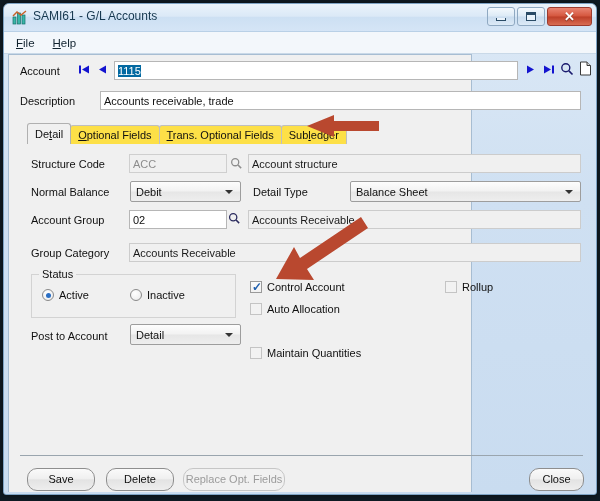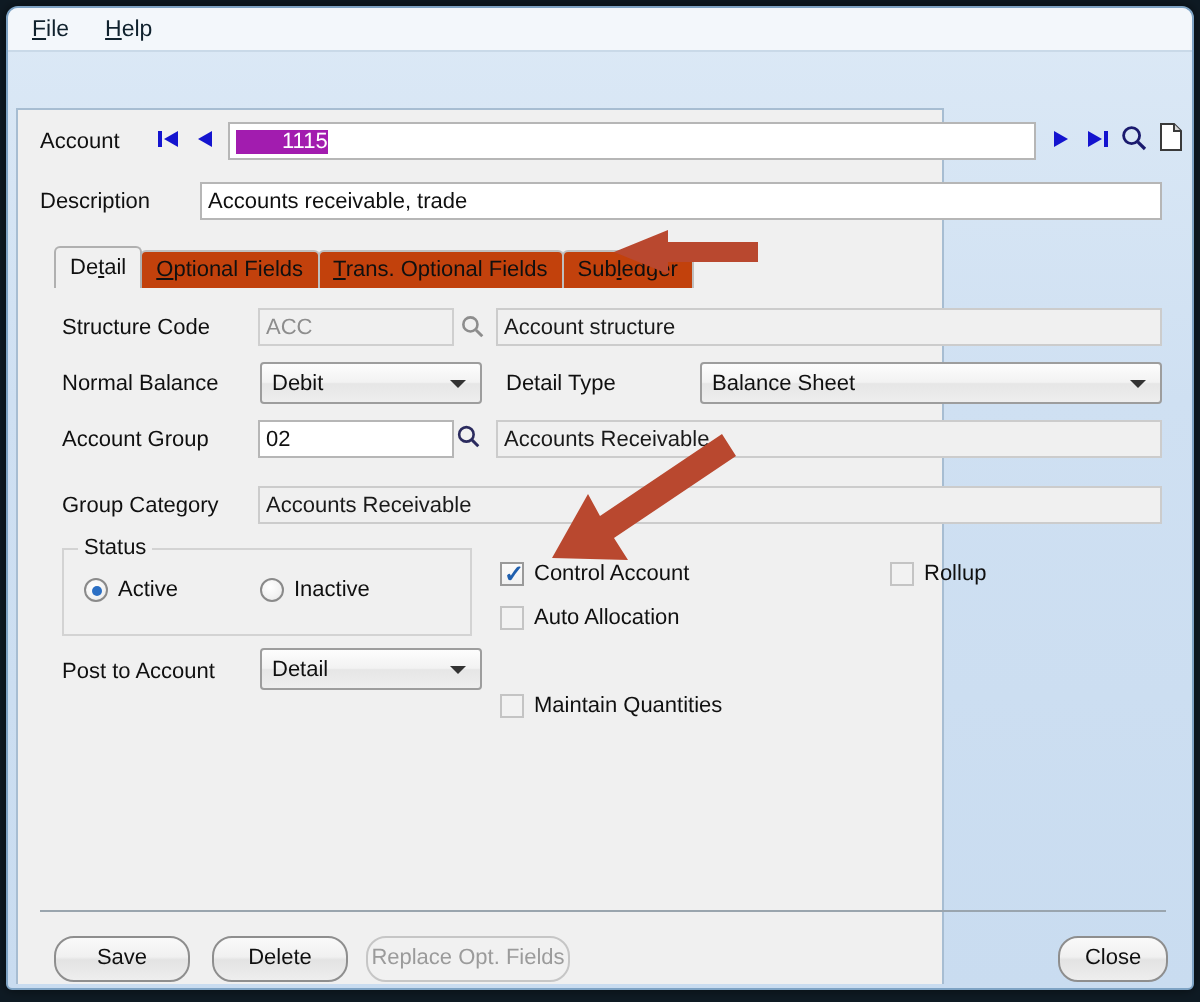--- a/index.html
+++ b/index.html
@@ -155,23 +155,22 @@
     background: #f0f0f0;
     border-color: #cccccc;
     color: #1a1a1a;
   }
   .tbox.disabled {
     background: #f0f0f0;
     border-color: #cfcfcf;
     color: #8d8d8d;
   }
   .tbox .sel {
-    background: #a21caf;
+    background: #0369a1;
     color: #ffffff;
-    padding-left: 23px;
   }
 
   
   .combo {
     position: absolute;
     border: 1px solid #9d9d9d;
     border-radius: 2px;
     background: linear-gradient(to bottom, #fdfdfd 0%, #f2f2f2 48%, #e6e6e6 52%, #eeeeee 100%);
     box-sizing: border-box;
     font-size: 11px;
@@ -284,21 +283,21 @@
     display: flex;
     align-items: flex-end;
   }
   .tab {
     height: 19px;
     padding: 3px 7px 0 7px;
     font-size: 11px;
     color: #101010;
     border: 1px solid #bfbfbf;
     border-bottom: none;
-    background: #c2410c;
+    background: #fde047;
     box-sizing: border-box;
     white-space: nowrap;
     margin-right: -1px;
     border-radius: 3px 3px 0 0;
   }
   .tab.active {
     height: 21px;
     background: #f0f0f0;
     border-color: #b0b0b0;
     position: relative;
@@ -340,20 +339,40 @@
   .annot {
     position: absolute;
     pointer-events: none;
   }
 </style>
 </head>
 <body>
 
 <div class="window">
 
+  <div class="titlebar">
+    <svg class="title-icon" viewBox="0 0 16 16">
+      <rect x="1" y="7" width="3" height="7" fill="#39b5a8" stroke="#15706a" stroke-width="0.7"></rect>
+      <rect x="5.5" y="3" width="3" height="11" fill="#39b5a8" stroke="#15706a" stroke-width="0.7"></rect>
+      <rect x="10" y="5" width="3" height="9" fill="#39b5a8" stroke="#15706a" stroke-width="0.7"></rect>
+      <path d="M1 6 L5 2 L9 5 L14 1" stroke="#c8622a" stroke-width="1.4" fill="none"></path>
+    </svg>
+    <div class="title-text">SAMI61 - G/L Accounts</div>
+    <div class="winbtns">
+      <div class="winbtn">
+        <div class="glyph-min"></div>
+      </div>
+      <div class="winbtn">
+        <div class="glyph-max"></div>
+      </div>
+      <div class="winbtn close">
+        <div class="glyph-close">✕</div>
+      </div>
+    </div>
+  </div>
 
   <div class="menubar">
     <div class="menu-item"><span class="acc">F</span><span>ile</span></div>
     <div class="menu-item"><span class="acc">H</span><span>elp</span></div>
   </div>
 
   <div class="client">
 
     <div class="lbl" style="left:11px; top:10px;">Account</div>
 

